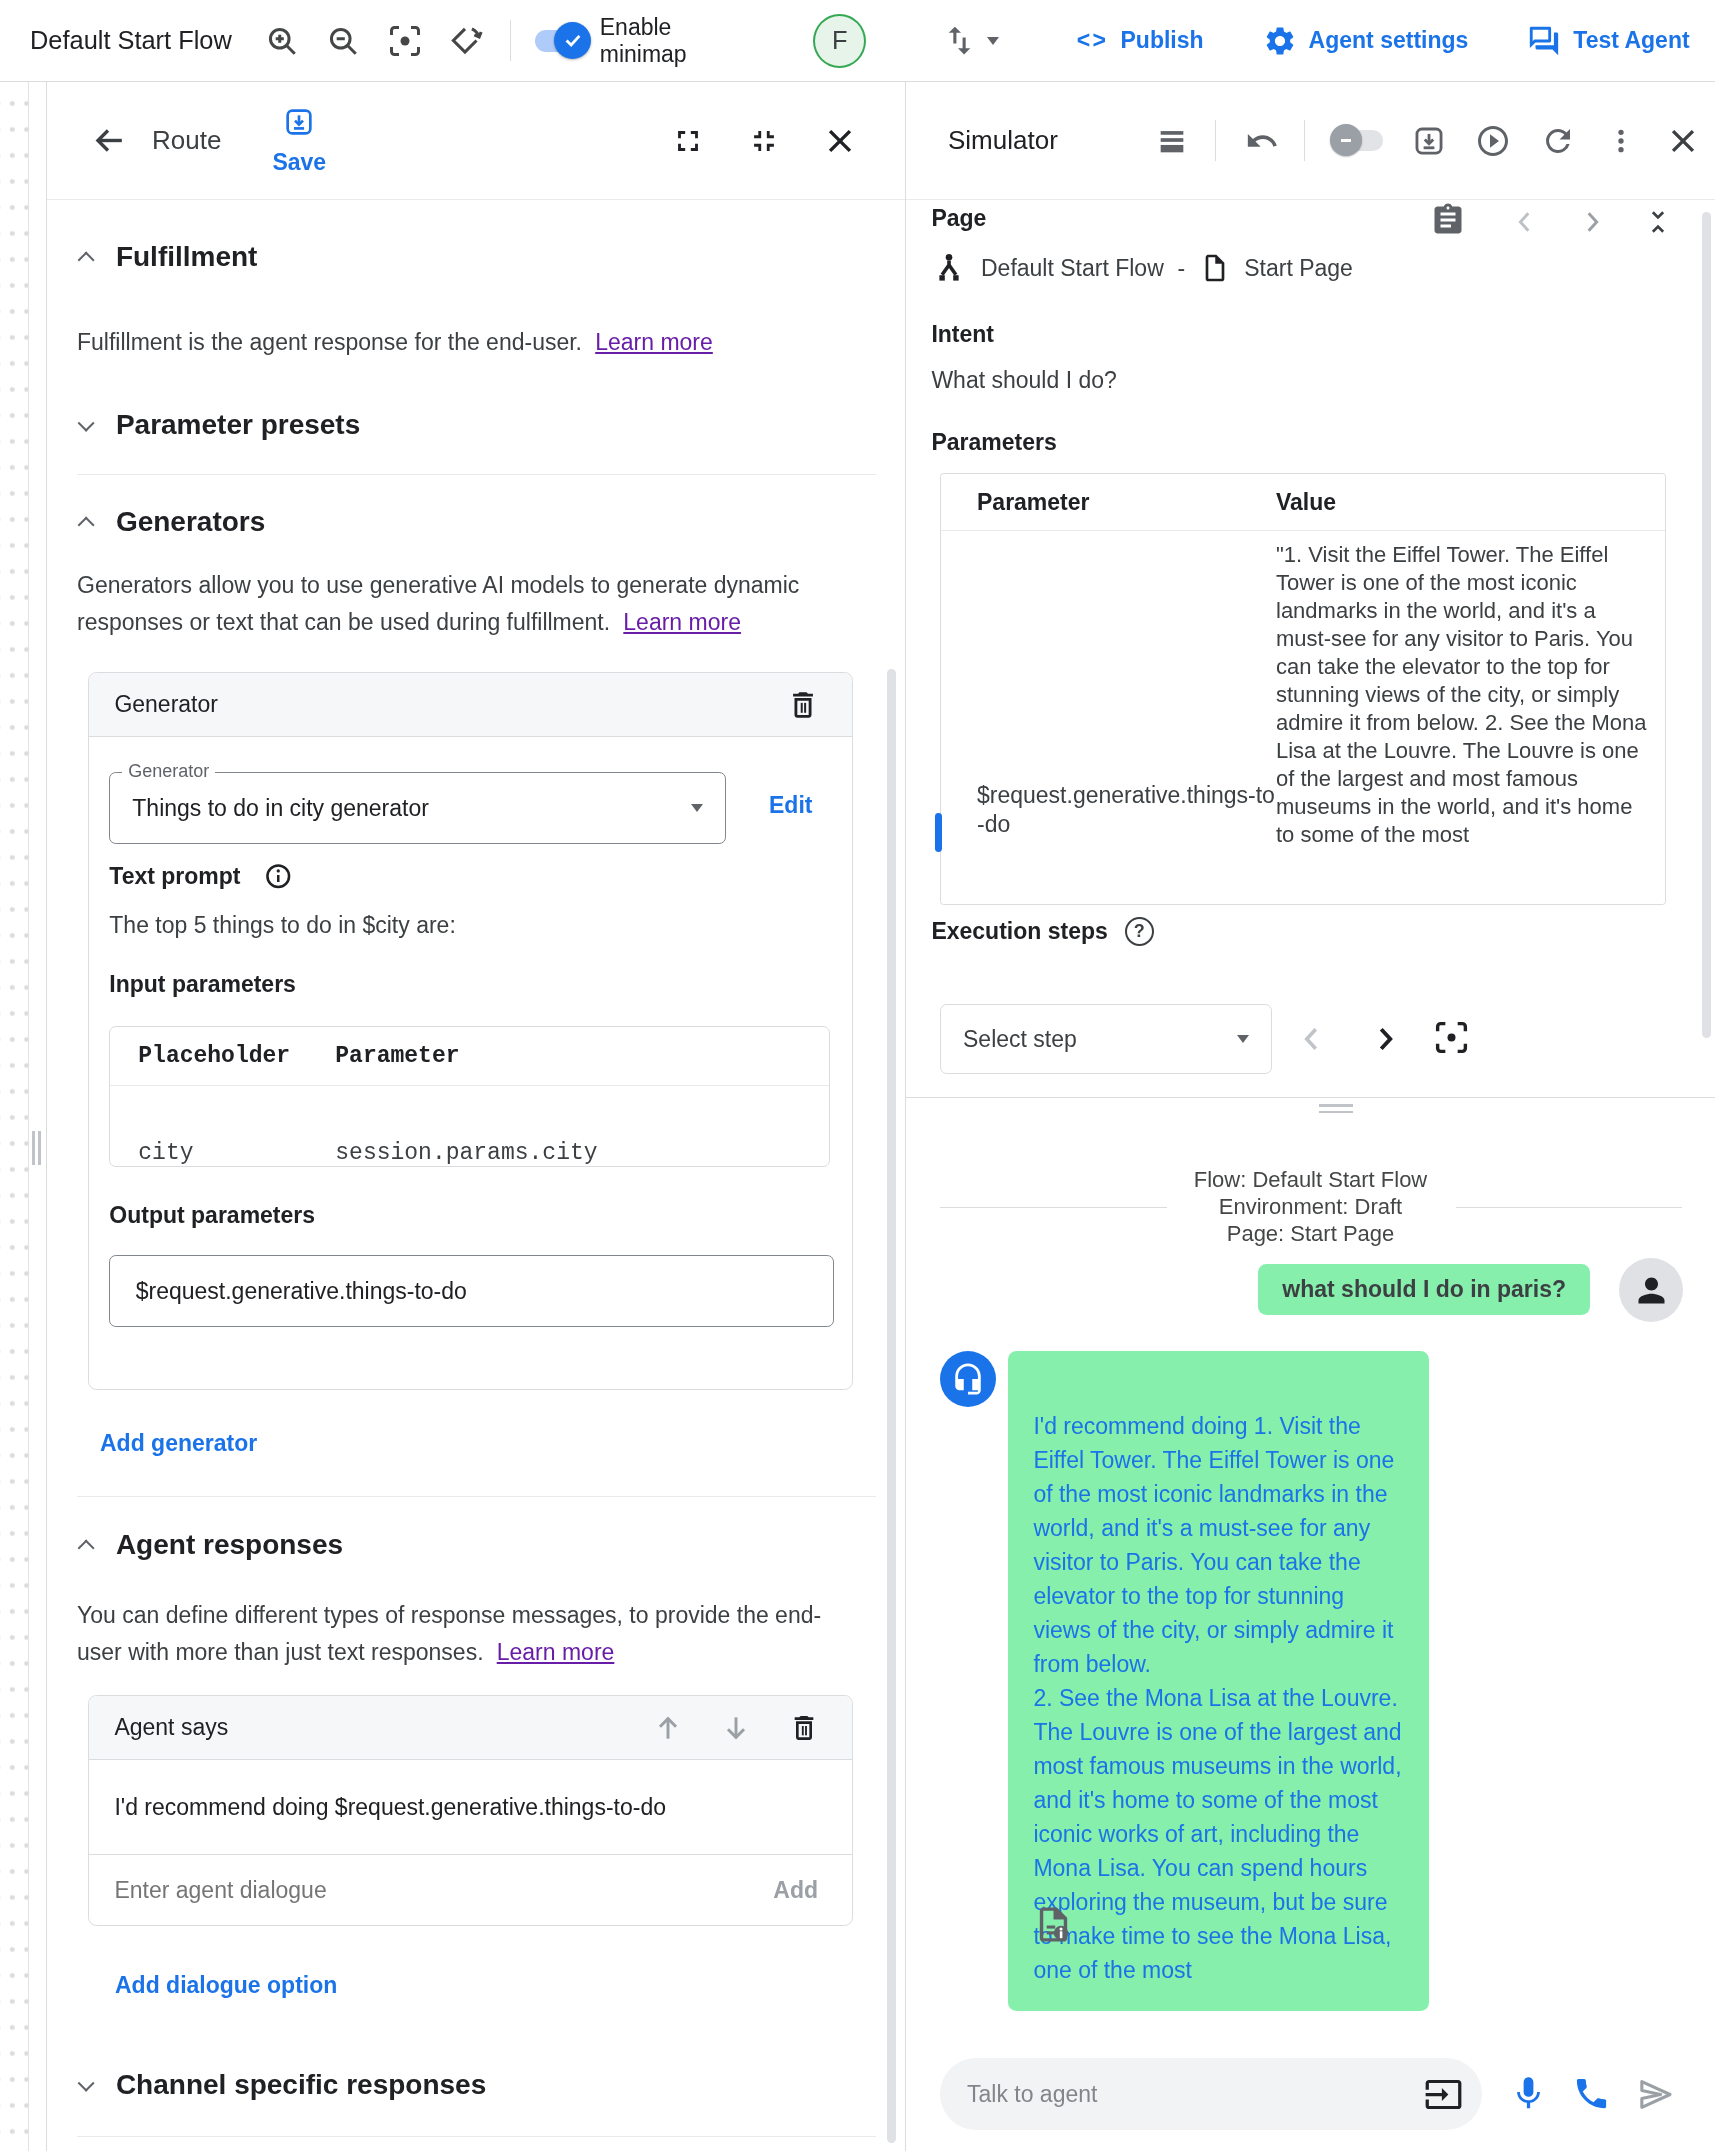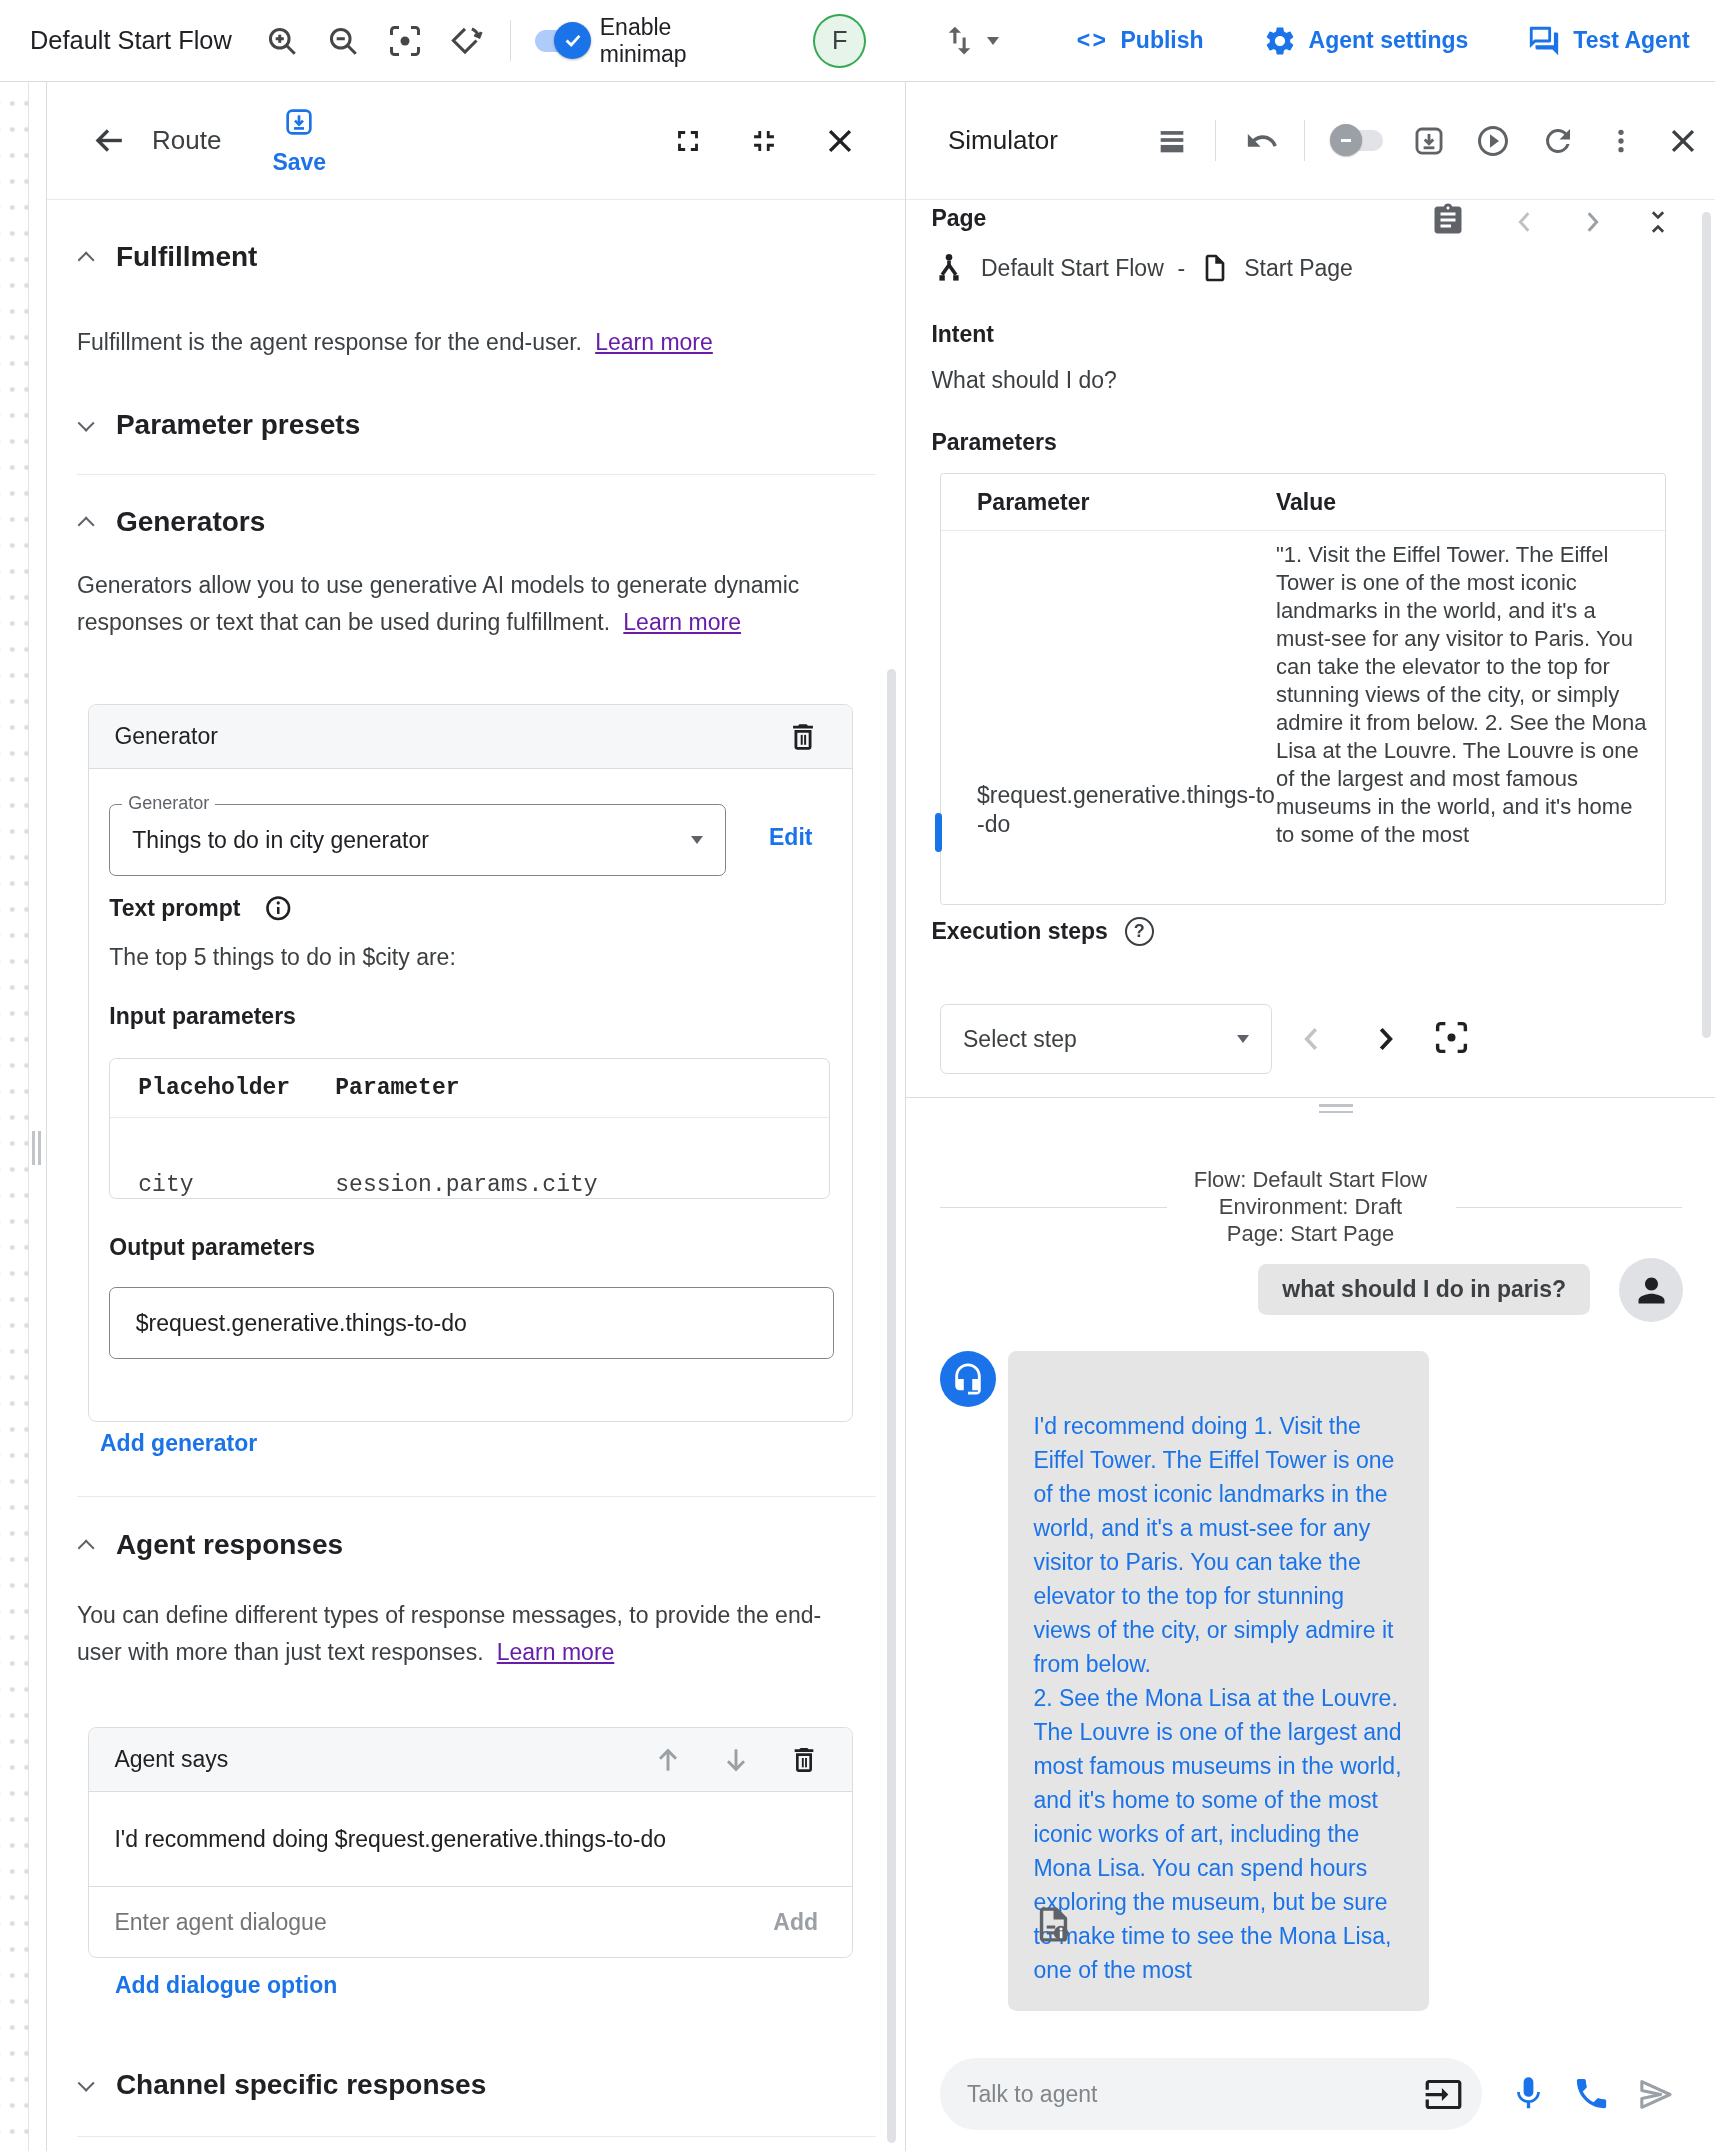--- a/index.html
+++ b/index.html
@@ -35,21 +35,21 @@
   #route-header .rtitle { font-size:26px; color:#3c4043; margin-left:24px; }
   #route-header .save { display:flex; align-items:center; gap:11px; color:#1a73e8; font-weight:700; margin-left:51px; cursor:pointer;flex-direction:column; }
   #route-header .spacer { flex:1; }
   #route-header .hic { color:#202124; margin-left:42px; cursor:pointer; }
   .sec-head { display:flex; align-items:center; gap:20.3px; color:#202124; font-size:28px; font-weight:700; }
   .chev { width:18.6px; height:15.3px; position:relative; cursor:pointer; }
   .chev::before { content:""; position:absolute; width:10.2px; height:10.2px; border-left:2.5px solid #5f6368; border-top:2.5px solid #5f6368; left:2.5px; }
   .chev.up::before   { transform:rotate(45deg); top:5.1px; }
   .chev.down::before { transform:rotate(225deg); top:0px; }
   .desc { color:#3c4043; line-height:37px; }
-  .card { position:absolute; border:0.8px solid #dadce0; border-radius:8.5px; background:#fff;margin-top:32px; }
+  .card { position:absolute; border:0.8px solid #dadce0; border-radius:8.5px; background:#fff; }
   .card-head { height:64px; background:#f6f7f8; border-bottom:0.8px solid #dadce0; border-radius:8.5px 8.5px 0 0; display:flex; align-items:center; padding:0 32px 0 25.4px; color:#202124; font-size:23px; }
   .outline-field { position:relative; border:1.3px solid #80868b; border-radius:6.8px; height:72px; display:flex; align-items:center; padding:0 22px; background:#fff; }
   .outline-field .flabel { position:absolute; top:-12px; left:12px; background:#fff; padding:0 6px; font-size:18px; color:#5f6368; }
   .mini-table { border:0.8px solid #dadce0; border-radius:6.8px; overflow:hidden; }
   .mini-table .mt-head { display:flex; height:59px; align-items:center; font-weight:700; color:#202124; border-bottom:0.8px solid #e8eaed; }
   .mini-table .mt-row  { display:flex; height:80px; align-items:flex-end; color:#3c4043; }
   .mt-c1 { width:197px; padding-left:28px; }
   .mt-c2 { padding-left:28px; }
   .add-link { color:#1a73e8; font-weight:700; cursor:pointer; }
   .scroll-thumb { position:absolute; background:#dfe1e5; border-radius:5.1px; }
@@ -66,21 +66,21 @@
   #param-table { position:absolute; left:34px; top:391px; width:726px; height:432px; border:0.8px solid #dadce0; border-radius:3.4px; }
   #param-table .pt-head { display:flex; height:57px; align-items:center; font-weight:700; color:#202124; border-bottom:0.8px solid #e8eaed; }
   .pt-c1 { width:335px; padding-left:36px; }
   .pt-c2 { flex:1; padding-right:13.6px; }
   #param-table .pt-row { display:flex; }
   #param-table .pt-row .pt-c1 { padding-top:250px; width:335px; word-break:break-all; line-height:29px; }
   #param-table .pt-row .pt-c2 { font-size:22px; line-height:28px; padding-top:10.2px; color:#3c4043; }
   .select-box { position:absolute; border:0.8px solid #dadce0; border-radius:6.8px; height:70px; display:flex; align-items:center; justify-content:space-between; padding:0 22px; color:#3c4043; }
   .env { text-align:center; color:#444746; line-height:27px; font-size:22px; }
   .rule { position:absolute; height:0.8px; background:#dadce0; top:1125px; }
-  .bubble { border-radius:8.5px; background:#e5e5e5; }
+  .bubble { border-radius:8.5px; background:#86efac; }
   .chat-input { position:absolute; left:34px; top:1976px; width:542px; height:72px; border-radius:36px; background:#f1f3f4; display:flex; align-items:center; padding:0 18.6px 0 27px; }
   .chat-input input { flex:1; border:none; background:transparent; outline:none; font-size:23px; font-family:inherit; color:#202124; }
   .chat-input input::placeholder { color:#80868b; }
   .qmark { width:29px; height:29px; border:2.1px solid #3c4043; border-radius:50%; display:inline-flex; align-items:center; justify-content:center; font-size:18px; font-weight:700; color:#3c4043; }
   .qmark::after { content:"?"; }
   .handle-split { position:absolute; left:413px; top:1022px; }
   .handle-split i { display:block; width:34px; height:2.5px; background:#c0c4c9; margin-bottom:4.2px; }
 </style>
 </head>
 <body>

